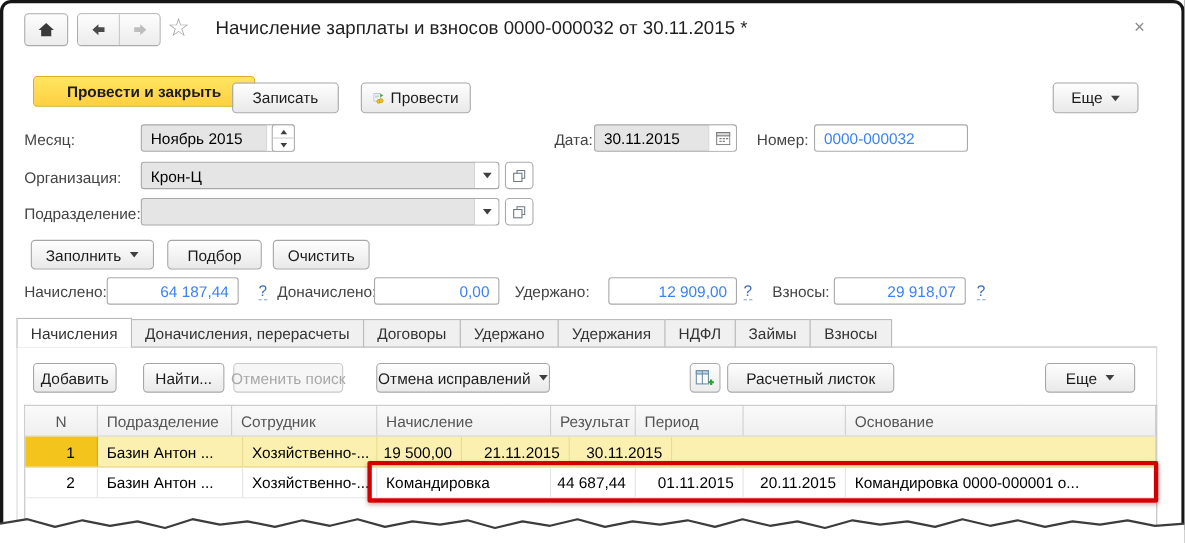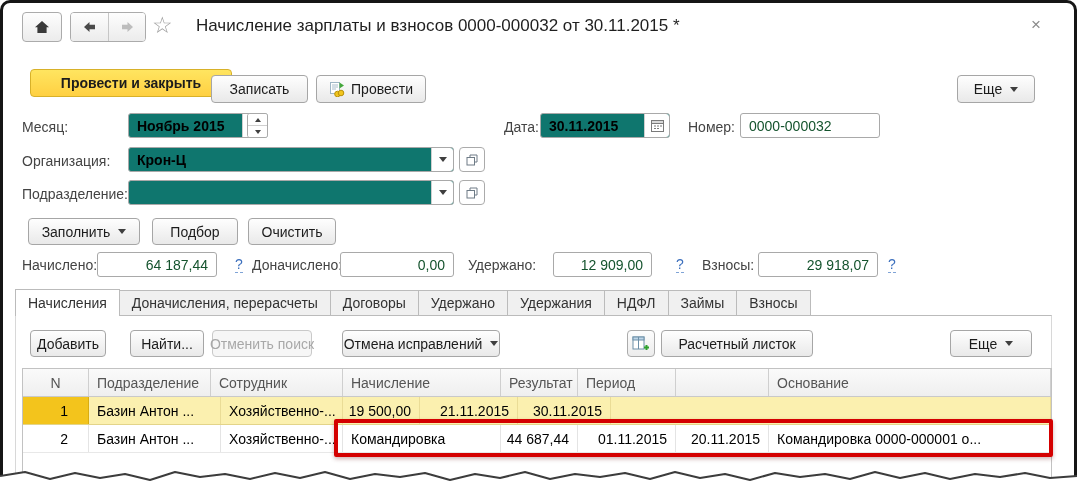--- a/index.html
+++ b/index.html
@@ -22,23 +22,23 @@
   .btn.yellow{background:linear-gradient(#FFE560,#FFD042);border-color:#D8B129;font-weight:700;}
   .btn.disabled{color:#A8A8A8;background:#F6F6F6;border-color:#C9C9C9;cursor:default;}
   .caret{width:0;height:0;border-left:4px solid transparent;border-right:4px solid transparent;border-top:5px solid #3F3F3F;}
 
   .star{position:absolute;font-size:23px;color:#9E9E9E;cursor:pointer;line-height:1;}
   .title{position:absolute;font-size:17px;color:#1f1f1f;white-space:nowrap;}
   .close{position:absolute;font-size:17px;color:#8B8B8B;background:none;border:none;cursor:pointer;line-height:1;}
 
   .lbl{position:absolute;font-size:14px;color:#444;white-space:nowrap;}
   .input{position:absolute;height:25px;border:1px solid #A9A9A9;border-radius:3px;background:#fff;font-size:14px;
-         color:#14532d;display:flex;align-items:center;padding:0 8px;white-space:nowrap;}
+         color:#3b82f6;display:flex;align-items:center;padding:0 8px;white-space:nowrap;}
   .input.num{justify-content:flex-end;}
-  .grp{position:absolute;height:25px;border:1px solid #A9A9A9;border-radius:3px;background:#0f766e;display:flex;align-items:stretch;font-weight:bold;}
+  .grp{position:absolute;height:25px;border:1px solid #A9A9A9;border-radius:3px;background:#e5e5e5;display:flex;align-items:stretch;}
   .grp .txt{flex:1;display:flex;align-items:center;padding:0 8px;font-size:14px;color:#000;white-space:nowrap;overflow:hidden;}
   .grp .gbtn{width:25px;border:none;border-left:1px solid #CFCFCF;display:flex;align-items:center;justify-content:center;
              background:#fff;border-radius:0 3px 3px 0;cursor:pointer;}
   .spinner{position:absolute;width:21px;height:25px;border:1px solid #A9A9A9;border-radius:3px;background:#fff;
            display:flex;flex-direction:column;overflow:hidden;}
   .spinner button{flex:1;border:none;background:#fff;display:flex;align-items:center;justify-content:center;cursor:pointer;}
   .spinner button + button{border-top:1px solid #CFCFCF;}
   .up{width:0;height:0;border-left:3.5px solid transparent;border-right:3.5px solid transparent;border-bottom:4.5px solid #3F3F3F;}
   .down{width:0;height:0;border-left:3.5px solid transparent;border-right:3.5px solid transparent;border-top:4.5px solid #3F3F3F;}
 
@@ -96,21 +96,21 @@
 <span class="star" style="left:152px;top:14px">☆</span>
 <div class="title" style="left:196px;top:16px">Начисление зарплаты и взносов 0000-000032 от 30.11.2015 *</div>
 <button class="close" style="left:1031px;top:16px">×</button>
 
 <button class="btn yellow" style="left:30px;top:69px;width:202px">
   <span>Провести и закрыть</span>
 </button>
 <button class="btn" style="left:211px;top:75px;width:97px">
   <span>Записать</span>
 </button>
-<button class="btn" style="left:316px;top:75px;width:110px;gap:6px">
+<button class="btn" style="left:328px;top:75px;width:100px;gap:6px">
   <svg width="16" height="16" viewBox="0 0 16 16">
     <rect x="1.5" y="1.5" width="9" height="11" fill="#FFFFFF" stroke="#9FB6C6"></rect>
     <path d="M3 4 H9 M3 6 H9 M3 8 H7" stroke="#A8BCCB" stroke-width="1"></path>
     <path d="M10.5 1.5 L15 4.5 L10.5 7.5 Z" fill="#44A73C"></path>
     <circle cx="8.5" cy="13" r="2.8" fill="#F2C51D" stroke="#B8910A"></circle>
     <circle cx="12" cy="12" r="2.8" fill="#F2C51D" stroke="#B8910A"></circle>
   </svg>
   <span>Провести</span>
 </button>
 <button class="btn" style="left:957px;top:75px;width:78px">
@@ -193,21 +193,21 @@
 </button>
 
 <div class="lbl" style="left:22px;top:257px">Начислено:</div>
 <div class="input num" style="left:97px;top:252px;width:120px">64 187,44</div>
 <span class="help" style="left:235px;top:256px">?</span>
 
 <div class="lbl" style="left:252px;top:257px">Доначислено:</div>
 <div class="input num" style="left:340px;top:252px;width:114px">0,00</div>
 
 <div class="lbl" style="left:468px;top:257px">Удержано:</div>
-<div class="input num" style="left:553px;top:252px;width:99px">12 909,00</div>
+<div class="input num" style="left:553px;top:252px;width:117px">12 909,00</div>
 <span class="help" style="left:676px;top:256px">?</span>
 
 <div class="lbl" style="left:702px;top:257px">Взносы:</div>
 <div class="input num" style="left:758px;top:252px;width:120px">29 918,07</div>
 <span class="help" style="left:888px;top:256px">?</span>
 
 <div class="tabbar">
   <div class="tab active">Начисления</div>
   <div class="tab">Доначисления, перерасчеты</div>
   <div class="tab">Договоры</div>

